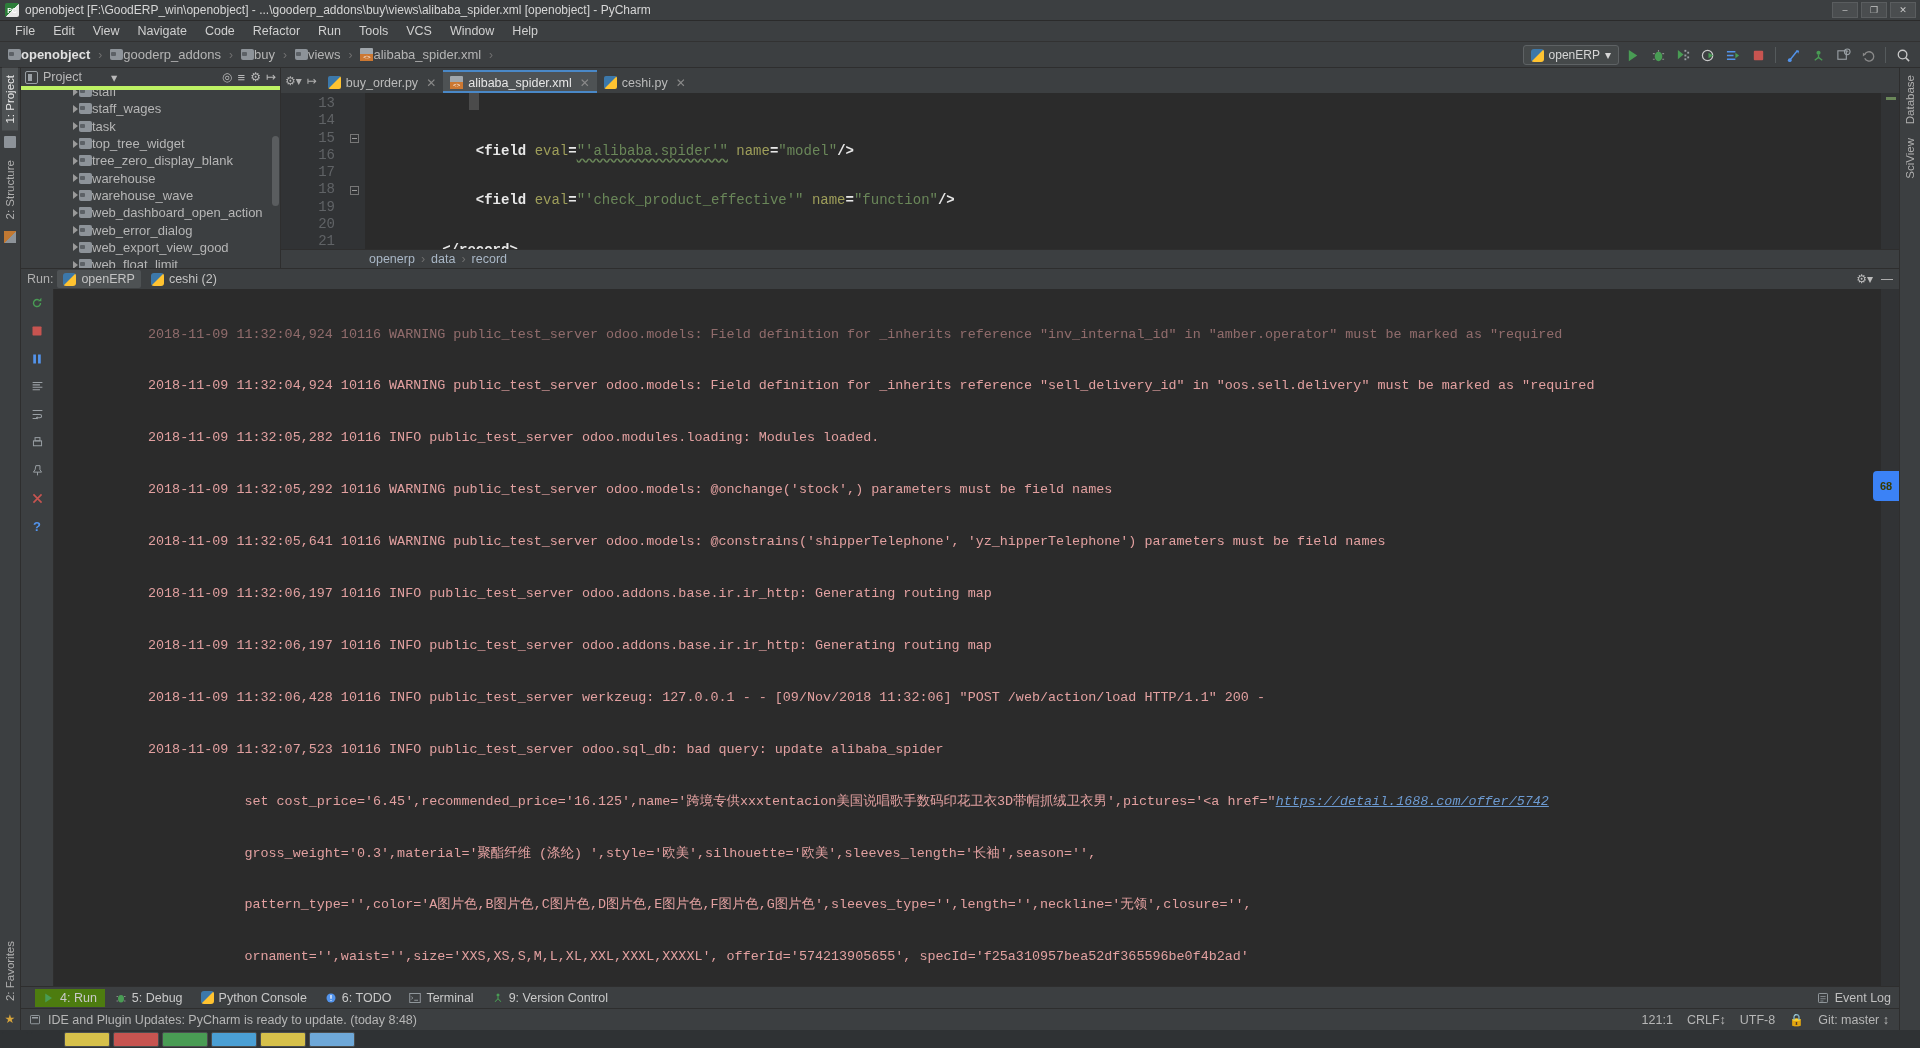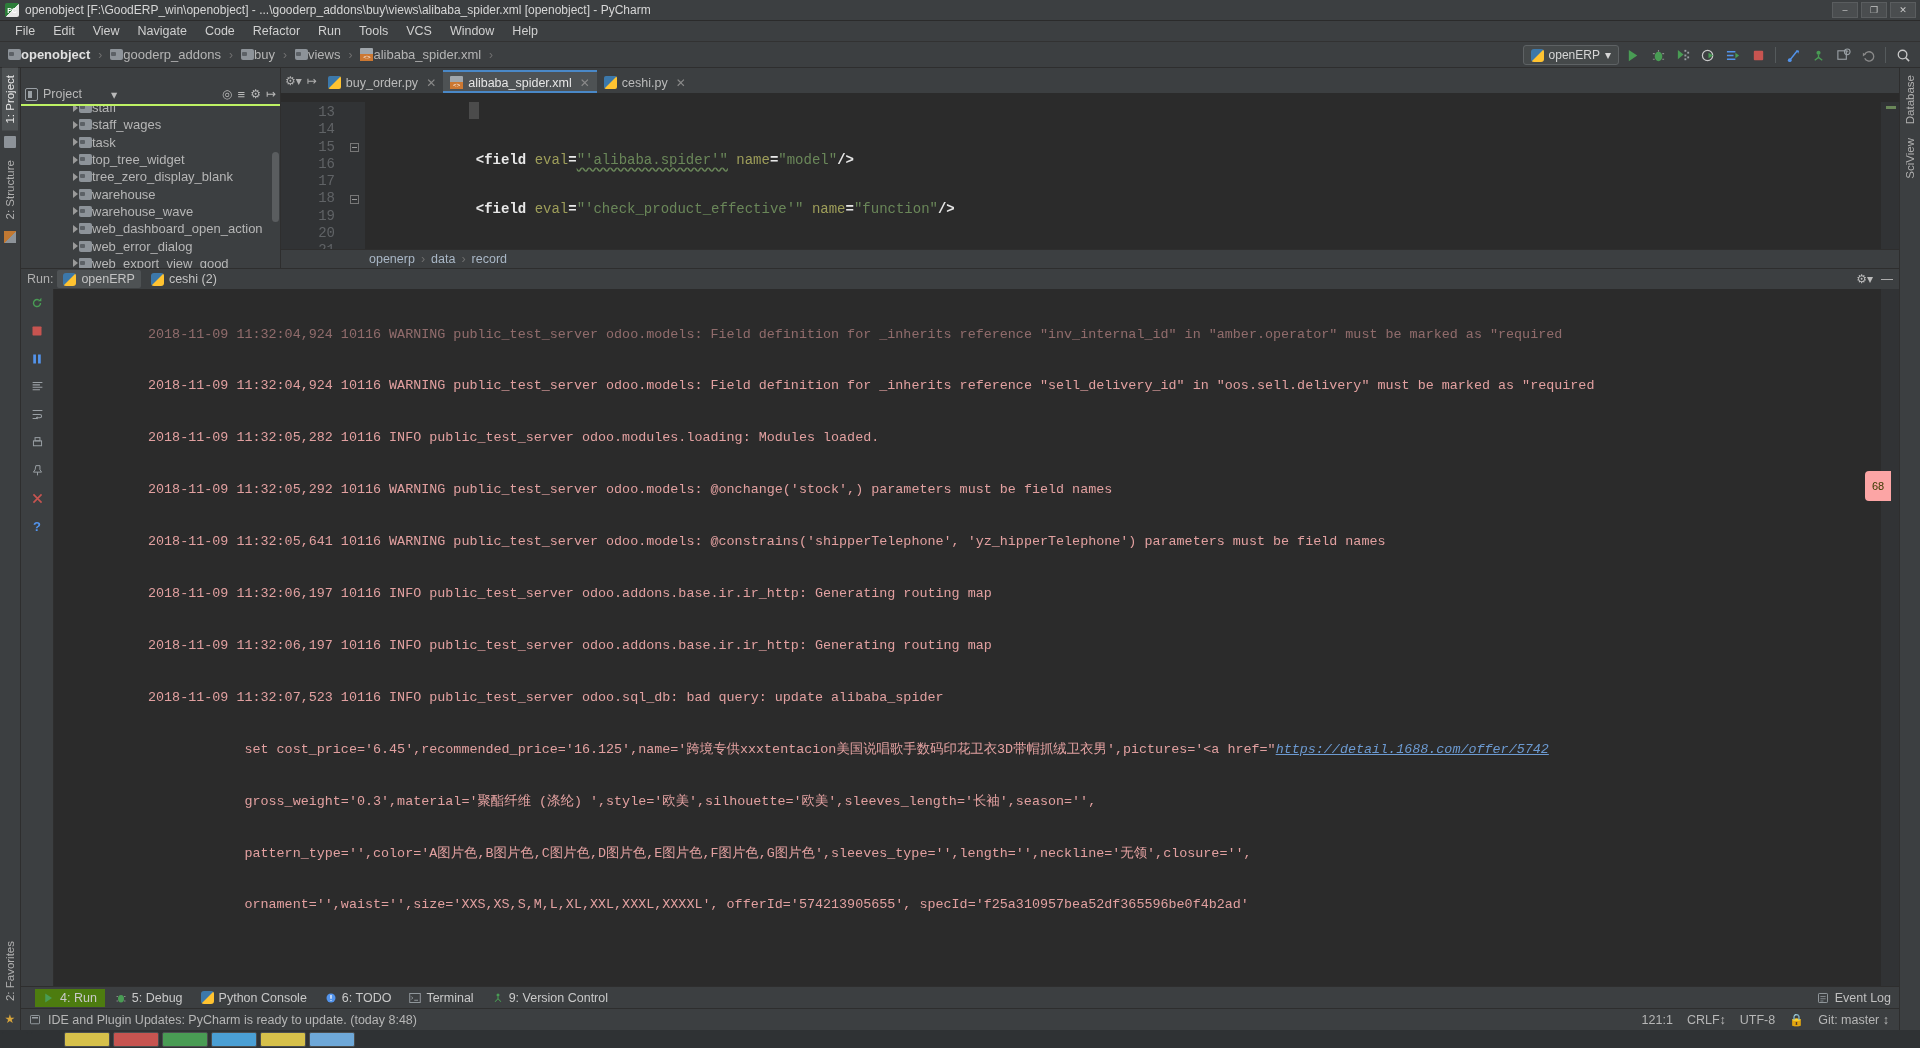--- a/index.html
+++ b/index.html
@@ -64,21 +64,21 @@
   .vtab.sel { background:#4e5254; color:#e8e8e8; }
   .sqico { width:12px;height:12px;margin:5px 0;flex:none; }
 
   .centercol { flex:1 1 auto; display:flex; flex-direction:column; min-width:0; }
   .topsplit { height:200px; display:flex; flex:none; min-height:0; }
 
   
   .projpanel { width:260px; background:#3c3f41; display:flex; flex-direction:column;
     flex:none; border-right:1px solid #2e2e2e; }
   .projhdr { height:22px; display:flex; align-items:center; padding:0 4px;
-    font-size:12.5px; color:#b9b9b9; flex:none; gap:5px; border-bottom:2px solid #bef264;margin-top:16px;}
+    font-size:12.5px; color:#b9b9b9; flex:none; gap:5px; border-bottom:4px solid #bef264;}
   .projhdr .grow{flex:1;}
   .prjico{width:13px;height:13px;border:1px solid #9aa0a5;border-radius:2px;position:relative;flex:none;}
   .prjico:after{content:"";position:absolute;left:2px;top:2px;width:4px;height:7px;background:#9aa0a5;}
   .tree { flex:1; overflow:hidden; padding-top:1px; position:relative; background:#3c3f41;}
   .trow { display:flex; align-items:center; height:17.3px; padding-left:52px; 
     font-size:13px; color:#b6b6b6; white-space:nowrap;}
   .arr { width:0;height:0;border-left:5px solid #9a9a9a;border-top:4px solid transparent;
     border-bottom:4px solid transparent; flex:none; margin-right:1px;}
   .scrollv { position:absolute; right:1px; top:46px; width:7px; height:70px; background:#5a5d5f; border-radius:4px;}
 
@@ -87,21 +87,21 @@
   .tabsrow { height:25px; background:#3c3f41; display:flex; align-items:flex-end; flex:none; }
   .ltools { display:flex; align-items:center; height:25px; padding:0 4px; gap:5px; }
   .etab { height:23px; display:flex; align-items:center; gap:5px; padding:0 7px;
     font-size:12.5px; color:#bbbbbb; border-top:2px solid transparent; }
   .etab.active { background:#4e5254; border-top:2px solid #4a88c7; color:#e6e6e6;
     box-shadow: inset 0 -2px 0 #4a88c7;}
   .etab .x { color:#8a8a8a; font-size:12px; margin-left:3px;}
   .pysm{width:13px;height:13px;flex:none;border-radius:2px;
     background:linear-gradient(135deg,#3c78aa 0%,#3c78aa 48%,#ffc331 52%,#ffc331 100%);}
 
-  .codearea { flex:1; display:flex; background:#2b2b2b; position:relative; overflow:hidden; min-height:0;margin-top:9px;}
+  .codearea { flex:1; display:flex; background:#2b2b2b; position:relative; overflow:hidden; min-height:0;}
   .gutter { width:62px; background:#313335; flex:none; text-align:right;
     font-family:"Liberation Mono", monospace; font-size:14px; color:#606366; padding-top:2px;}
   .gutter div{height:17.3px;line-height:17.3px;padding-right:8px;}
   .foldcol { width:22px; background:#313335; flex:none; padding-top:2px; position:relative;}
   .foldcol div{height:17.3px;display:flex;align-items:center;justify-content:center;}
   .fmark{width:9px;height:9px;border:1px solid #777;background:#313335;position:relative;}
   .fmark:after{content:"";position:absolute;left:1px;top:3px;width:5px;height:1px;background:#999;}
   .codelines { flex:1; font-family:"Liberation Mono", monospace; font-size:14px;
     padding-top:2px; white-space:pre; overflow:hidden; position:relative;}
   .codelines > div { height:17.3px; line-height:17.3px; padding-left:10px; }
@@ -131,23 +131,23 @@
   .constrip { width:33px; background:#3c3f41; flex:none; display:flex; flex-direction:column;
     align-items:center; padding-top:4px; gap:9px; border-right:1px solid #2e2e2e;}
   .cbtn { width:19px;height:19px;display:flex;align-items:center;justify-content:center;font-size:13px;}
   .console { flex:1; background:#2b2b2b; overflow:hidden; position:relative;
     font-family:"Liberation Mono", monospace; font-size:13.4px; line-height:17.3px;
     color:#e2a0a0; padding:2px 0 0 94px; white-space:pre; }
   .console .ln{height:17.3px;}
   .c-link{color:#6c9ad1;text-decoration:underline;font-style:italic;}
   .partial{opacity:.55;}
   .conright{width:18px;background:#313335;flex:none;position:relative;}
-  .floatbadge{position:absolute;right:8px;top:182px;width:26px;height:30px;background:#fca5a5;
+  .floatbadge{position:absolute;right:0;top:182px;width:26px;height:30px;background:#3b82f6;
     border-radius:4px 0 0 4px;display:flex;align-items:center;justify-content:center;
-    font-size:11px;color:#3a3a00;font-weight:normal;}
+    font-size:11px;color:#3a3a00;font-weight:bold;}
 
   
   .toolwin { height:22px; background:#3c3f41; display:flex; align-items:center; flex:none;
     border-top:1px solid #2e2e2e; padding-left:14px; gap:2px;}
   .twi { display:flex; align-items:center; gap:5px; padding:2px 8px; font-size:12.5px; color:#c9c9c9;}
   .twi.sel { background:#4d7c0f; }
   .twright{margin-left:auto;margin-right:8px;display:flex;align-items:center;gap:6px;font-size:12.5px;color:#c0c0c0;}
 
   .statusbar { height:22px; background:#3c3f41; display:flex; align-items:center; flex:none;
     padding-left:8px; gap:7px; font-size:12.5px; color:#b6b6b6; border-top:1px solid #2e2e2e;}
@@ -543,20 +543,21 @@
           </div>
 
           <div class="console">
             <div class="ln partial">2018-11-09 11:32:04,924 10116 WARNING public_test_server odoo.models: Field definition for _inherits reference "inv_internal_id" in "amber.operator" must be marked as "required</div>
             <div class="ln">2018-11-09 11:32:04,924 10116 WARNING public_test_server odoo.models: Field definition for _inherits reference "sell_delivery_id" in "oos.sell.delivery" must be marked as "required</div>
             <div class="ln">2018-11-09 11:32:05,282 10116 INFO public_test_server odoo.modules.loading: Modules loaded.</div>
             <div class="ln">2018-11-09 11:32:05,292 10116 WARNING public_test_server odoo.models: @onchange('stock',) parameters must be field names</div>
             <div class="ln">2018-11-09 11:32:05,641 10116 WARNING public_test_server odoo.models: @constrains('shipperTelephone', 'yz_hipperTelephone') parameters must be field names</div>
             <div class="ln">2018-11-09 11:32:06,197 10116 INFO public_test_server odoo.addons.base.ir.ir_http: Generating routing map</div>
             <div class="ln">2018-11-09 11:32:06,197 10116 INFO public_test_server odoo.addons.base.ir.ir_http: Generating routing map</div>
+            <div class="ln">2018-11-09 11:32:06,428 10116 INFO public_test_server werkzeug: 127.0.0.1 - - [09/Nov/2018 11:32:06] "POST /web/action/load HTTP/1.1" 200 -</div>
             <div class="ln">2018-11-09 11:32:07,523 10116 INFO public_test_server odoo.sql_db: bad query: update alibaba_spider</div>
             <div class="ln"><span>            set cost_price='6.45',recommended_price='16.125',name='跨境专供xxxtentacion美国说唱歌手数码印花卫衣3D带帽抓绒卫衣男',pictures='&lt;a href="</span><span class="c-link">https://detail.1688.com/offer/5742</span></div>
             <div class="ln">            gross_weight='0.3',material='聚酯纤维 (涤纶) ',style='欧美',silhouette='欧美',sleeves_length='长袖',season='',</div>
             <div class="ln">            pattern_type='',color='A图片色,B图片色,C图片色,D图片色,E图片色,F图片色,G图片色',sleeves_type='',length='',neckline='无领',closure='',</div>
             <div class="ln">            ornament='',waist='',size='XXS,XS,S,M,L,XL,XXL,XXXL,XXXXL', offerId='574213905655', specId='f25a310957bea52df365596be0f4b2ad'</div>
             
             
             
             
             

